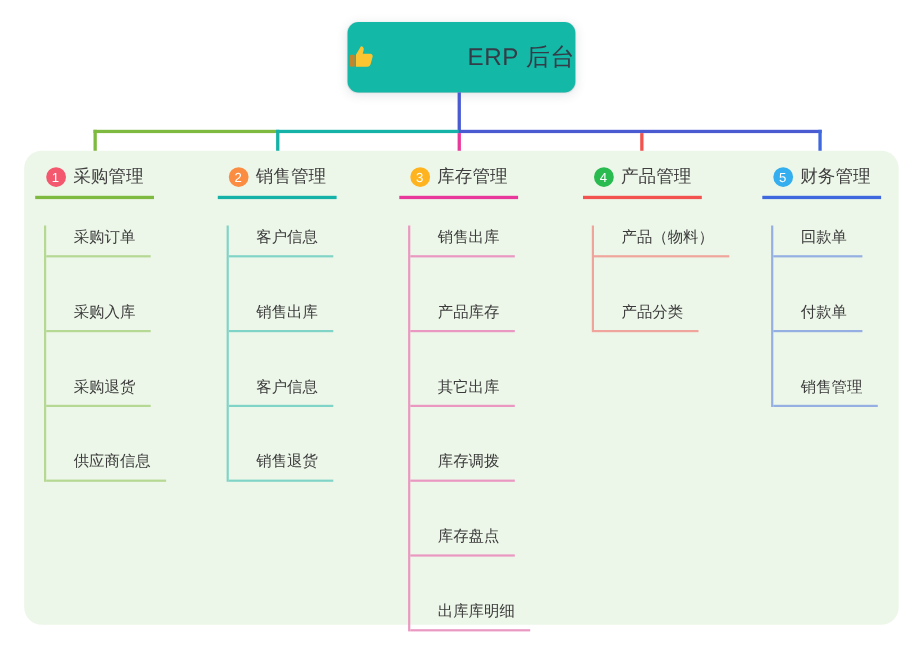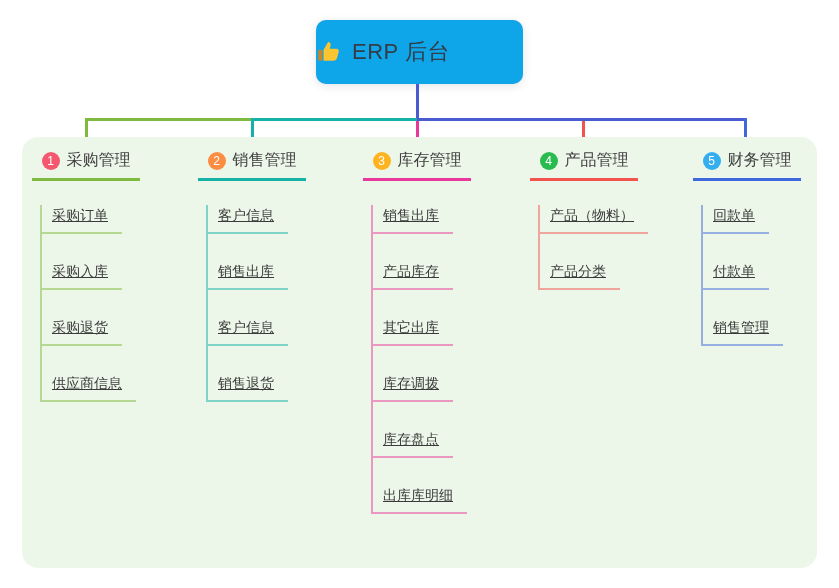--- a/index.html
+++ b/index.html
@@ -12,24 +12,24 @@
     height: 588px;
     background: #ffffff;
     overflow: hidden;
   }
 
   
   .root-card {
     position: absolute;
     left: 316px; top: 20px;
     width: 207px; height: 64px;
-    background: #0ea5e9;
+    background: #14b8a6;
     border-radius: 10px;
     box-shadow: 0 2px 10px rgba(60,70,90,0.14), 0 0 1px rgba(60,70,90,0.18);
-    display: flex; align-items: center; justify-content: flex-start;
+    display: flex; align-items: center; justify-content: space-between;
     gap: 10px;
   }
   .root-label { font-size: 22px; color: #353b47; letter-spacing: 0.5px; }
 
   
   .root-stem {
     position: absolute; left: 416px; top: 84px;
     width: 3px; height: 37px; background: var(--root-c);
   }
   .bus { position: absolute; top: 118px; height: 3px; }
@@ -72,29 +72,28 @@
     background: var(--badge);
     color: #ffffff; font-size: 12px; line-height: 18px;
     text-align: center; flex: 0 0 18px;
   }
   .branch-label { font-size: 16px; color: #404040; white-space: nowrap; }
 
   .children {
     margin-left: 8px;
     border-left: 2px solid var(--light);
   }
-  .child { margin-top: 27px; }
+  .child { margin-top: 39px; }
   .child:first-child { margin-top: 24px; }
   .child-label {
     display: inline-block;
     font-size: 14px; line-height: 20px; color: #3b3b3b;
-    padding: 0 14px 7px 10px;
+    padding: 0 14px 7px 25px;
     border-bottom: 2px solid var(--light);
     white-space: nowrap;
-    text-decoration: underline;
   }
 </style>
 </head>
 <body>
 
 <div class="stage" style="--root-c: #4a5bd2;">
 
   <div class="root-card">
     <svg width="26" height="26" viewBox="0 0 24 24" aria-hidden="true">
       <rect x="2" y="10" width="4" height="10" rx="1" fill="#c5862b"></rect>

